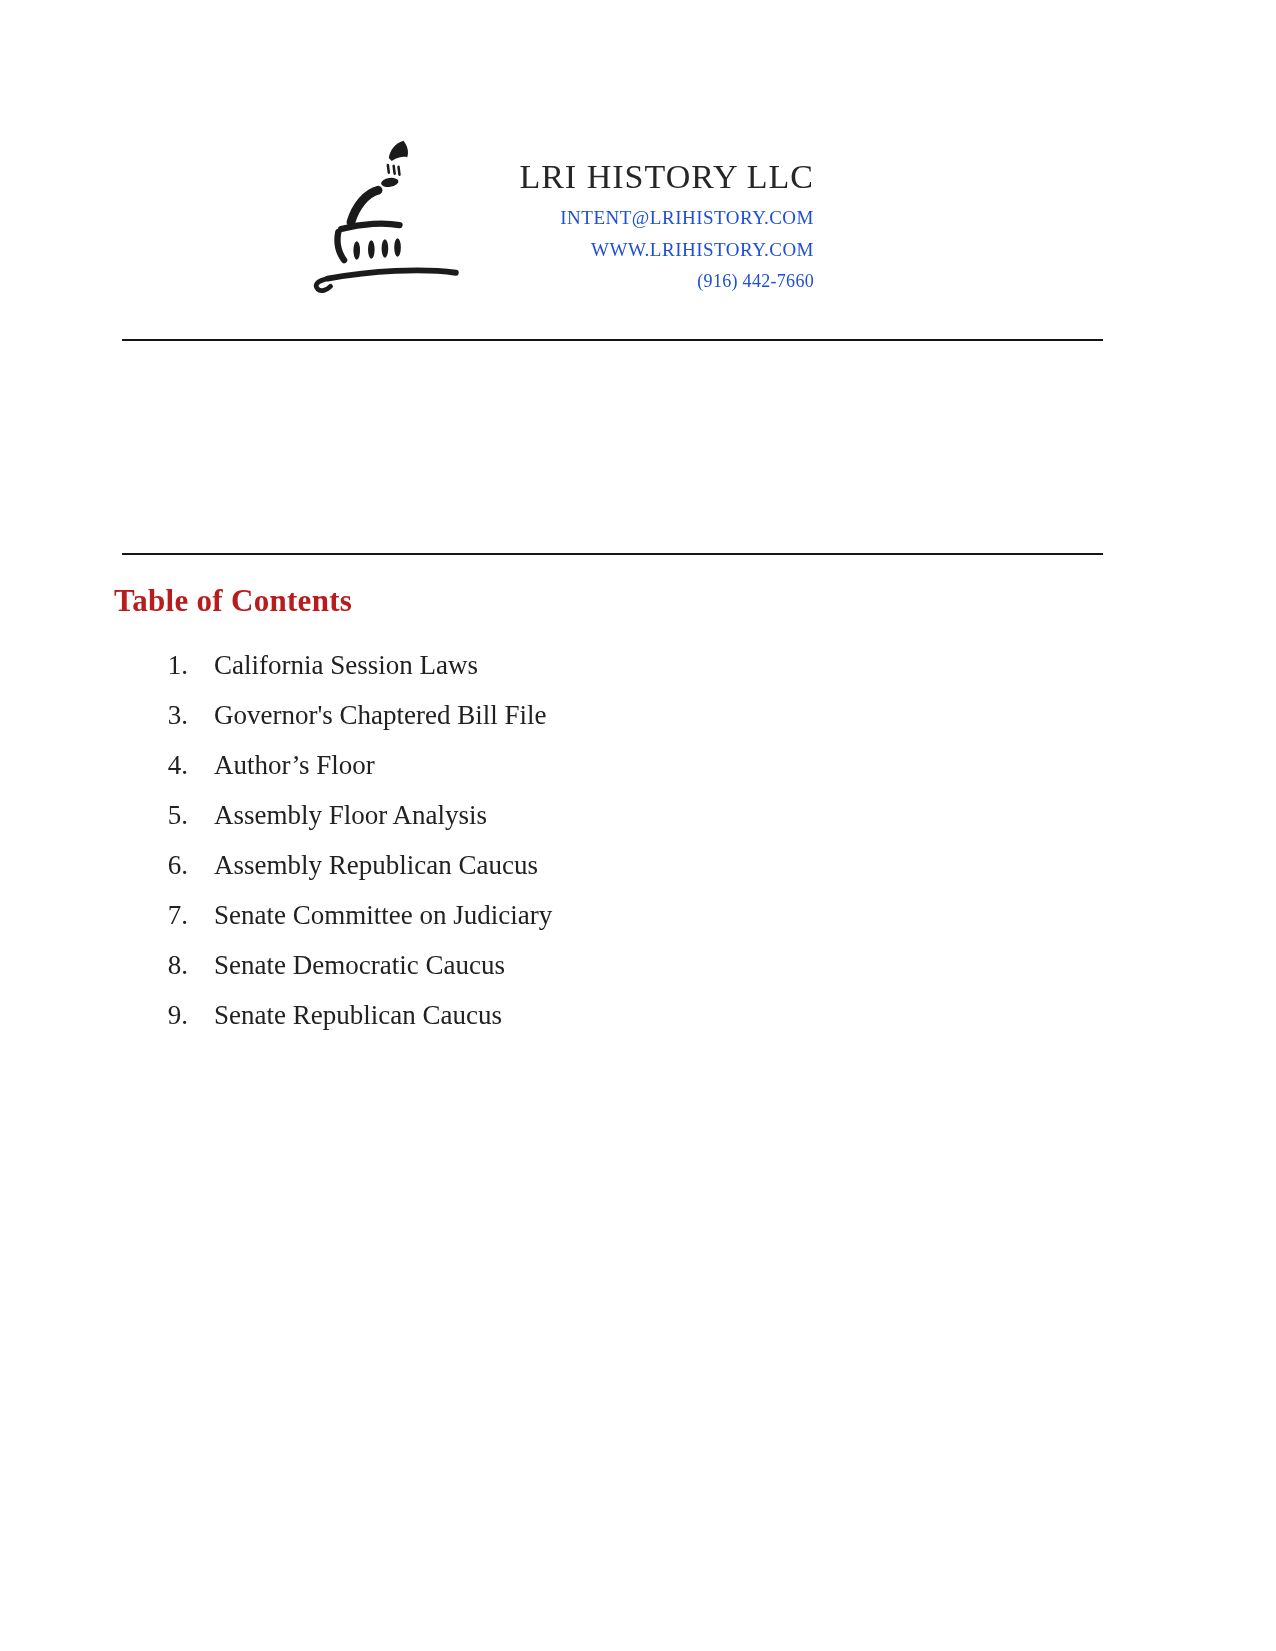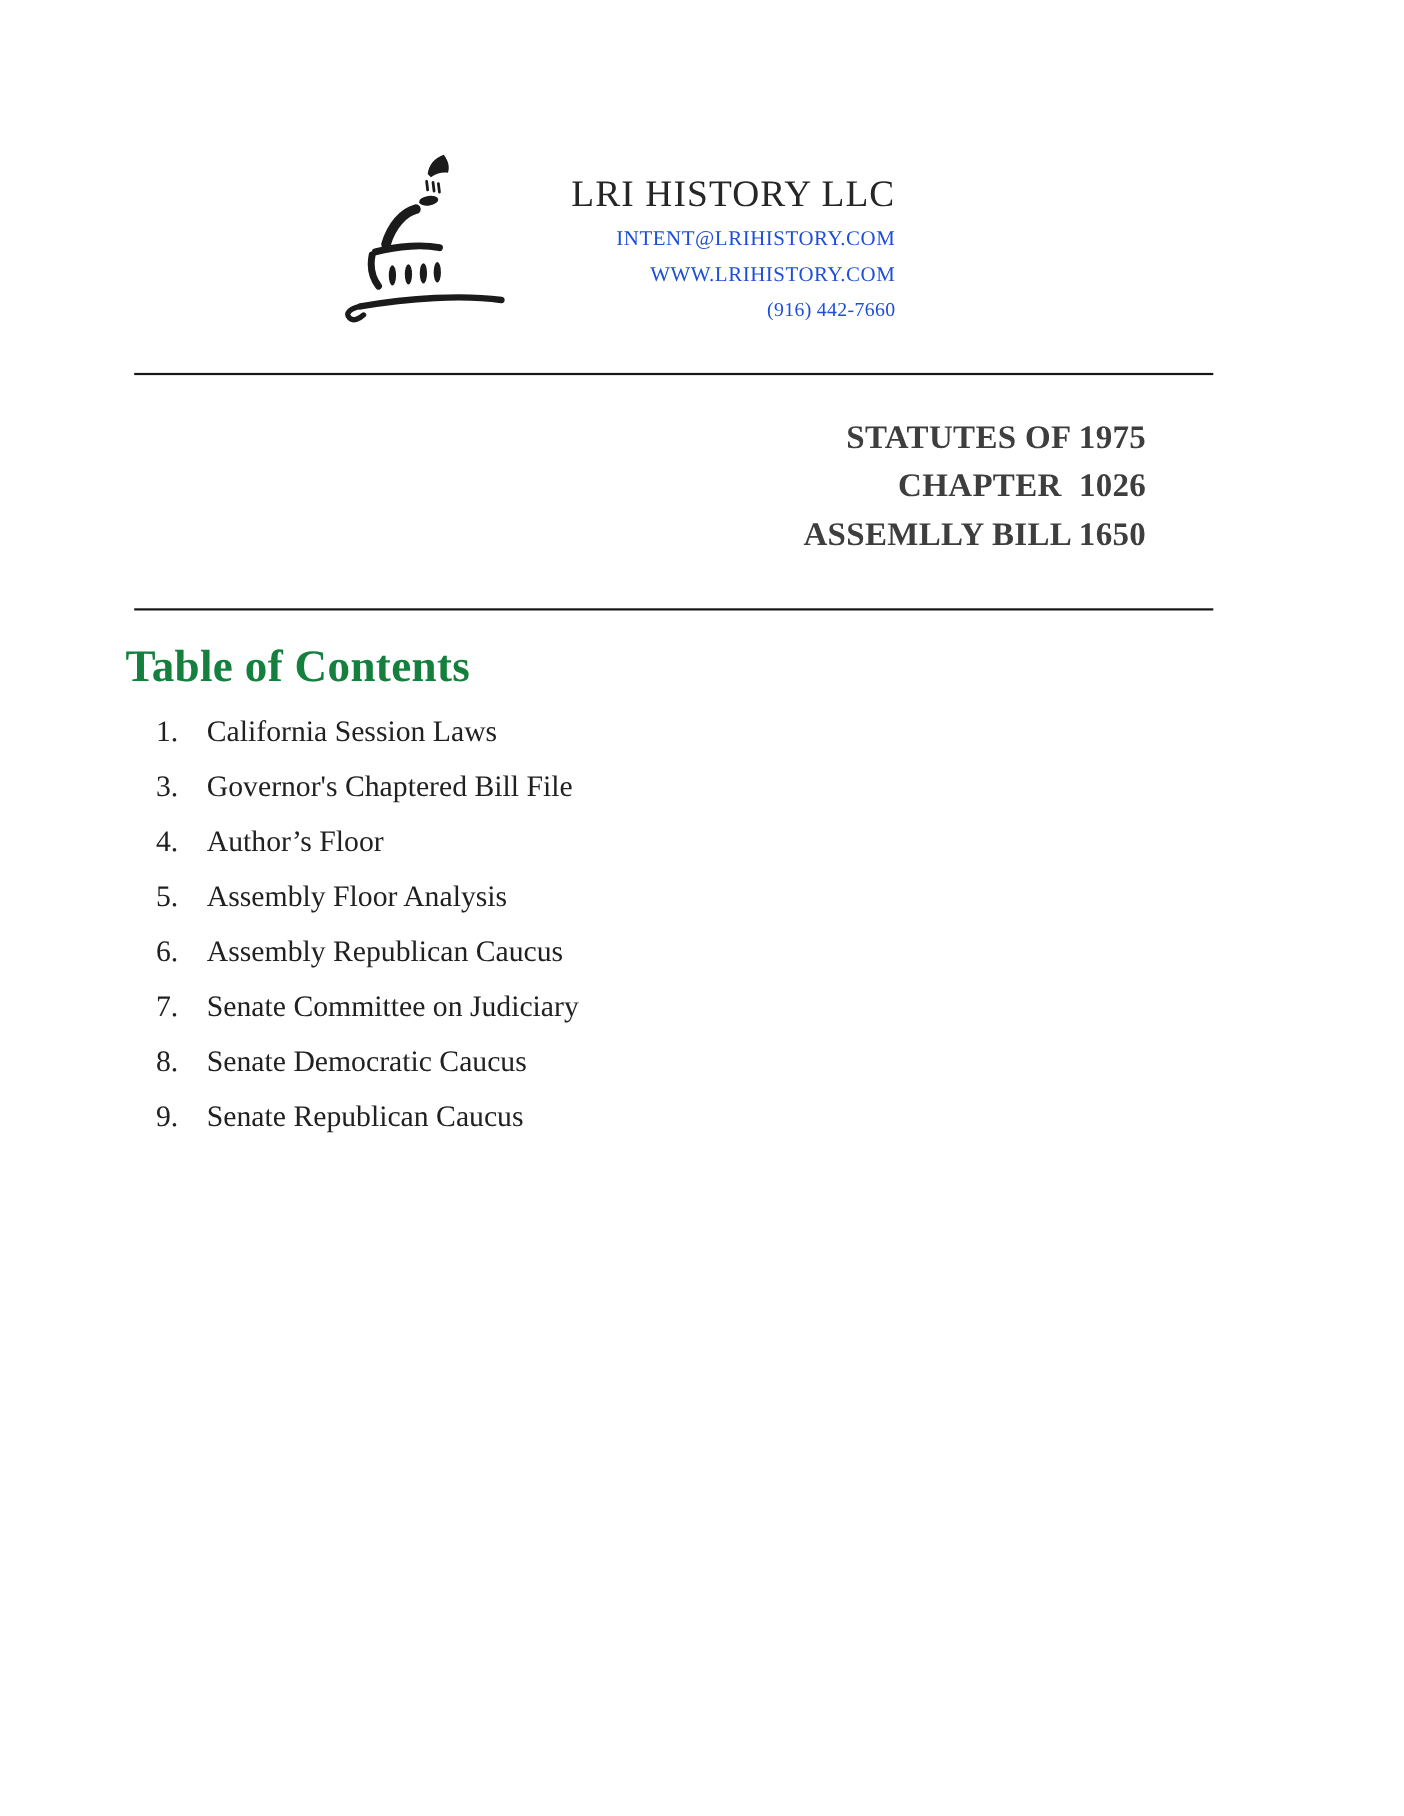--- a/index.html
+++ b/index.html
@@ -80,39 +80,40 @@
     white-space: pre;  
     letter-spacing: 0.3px;
   }
 
   
   .toc-heading {
     position: absolute;
     left: 114px;
     top: 585px;
     font-weight: bold;
-    font-size: 41px;
+    font-size: 31px;
     line-height: 1;
-    color: #15803d;
+    color: #b91c1c;
     letter-spacing: 0.3px;
   }
   .toc-list {
     position: absolute;
     left: 0;
     top: 640px;
     width: 900px;
     list-style: none;
     margin: 0;
     padding: 0;
     color: #212121;
   }
   .toc-item {
     font-size: 27px;
     line-height: 50px;
     white-space: nowrap;
+    padding-left: 26px;
   }
   .toc-num {
     display: inline-block;
     width: 162px;
     text-align: right;
   }
   .toc-text {
     margin-left: 26px;
   }
 </style>
@@ -150,25 +151,20 @@
 
   <div class="header-text">
     <div class="company-name">LRI HISTORY LLC</div>
     <div class="contact-line email">INTENT@LRIHISTORY.COM</div>
     <div class="contact-line website">WWW.LRIHISTORY.COM</div>
     <div class="contact-line phone">(916) 442-7660</div>
   </div>
 
   <div class="rule rule-top"></div>
 
-  <div class="title-block">
-    <div class="title-line">STATUTES OF 1975</div>
-    <div class="title-line">CHAPTER  1026</div>
-    <div class="title-line">ASSEMLLY BILL 1650</div>
-  </div>
 
   <div class="rule rule-bottom"></div>
 
   <div class="toc-heading">Table of Contents</div>
 
   <ol class="toc-list">
     <li class="toc-item">
       <span class="toc-num">1.</span><span class="toc-text">California Session Laws</span>
     </li>
     <li class="toc-item">

